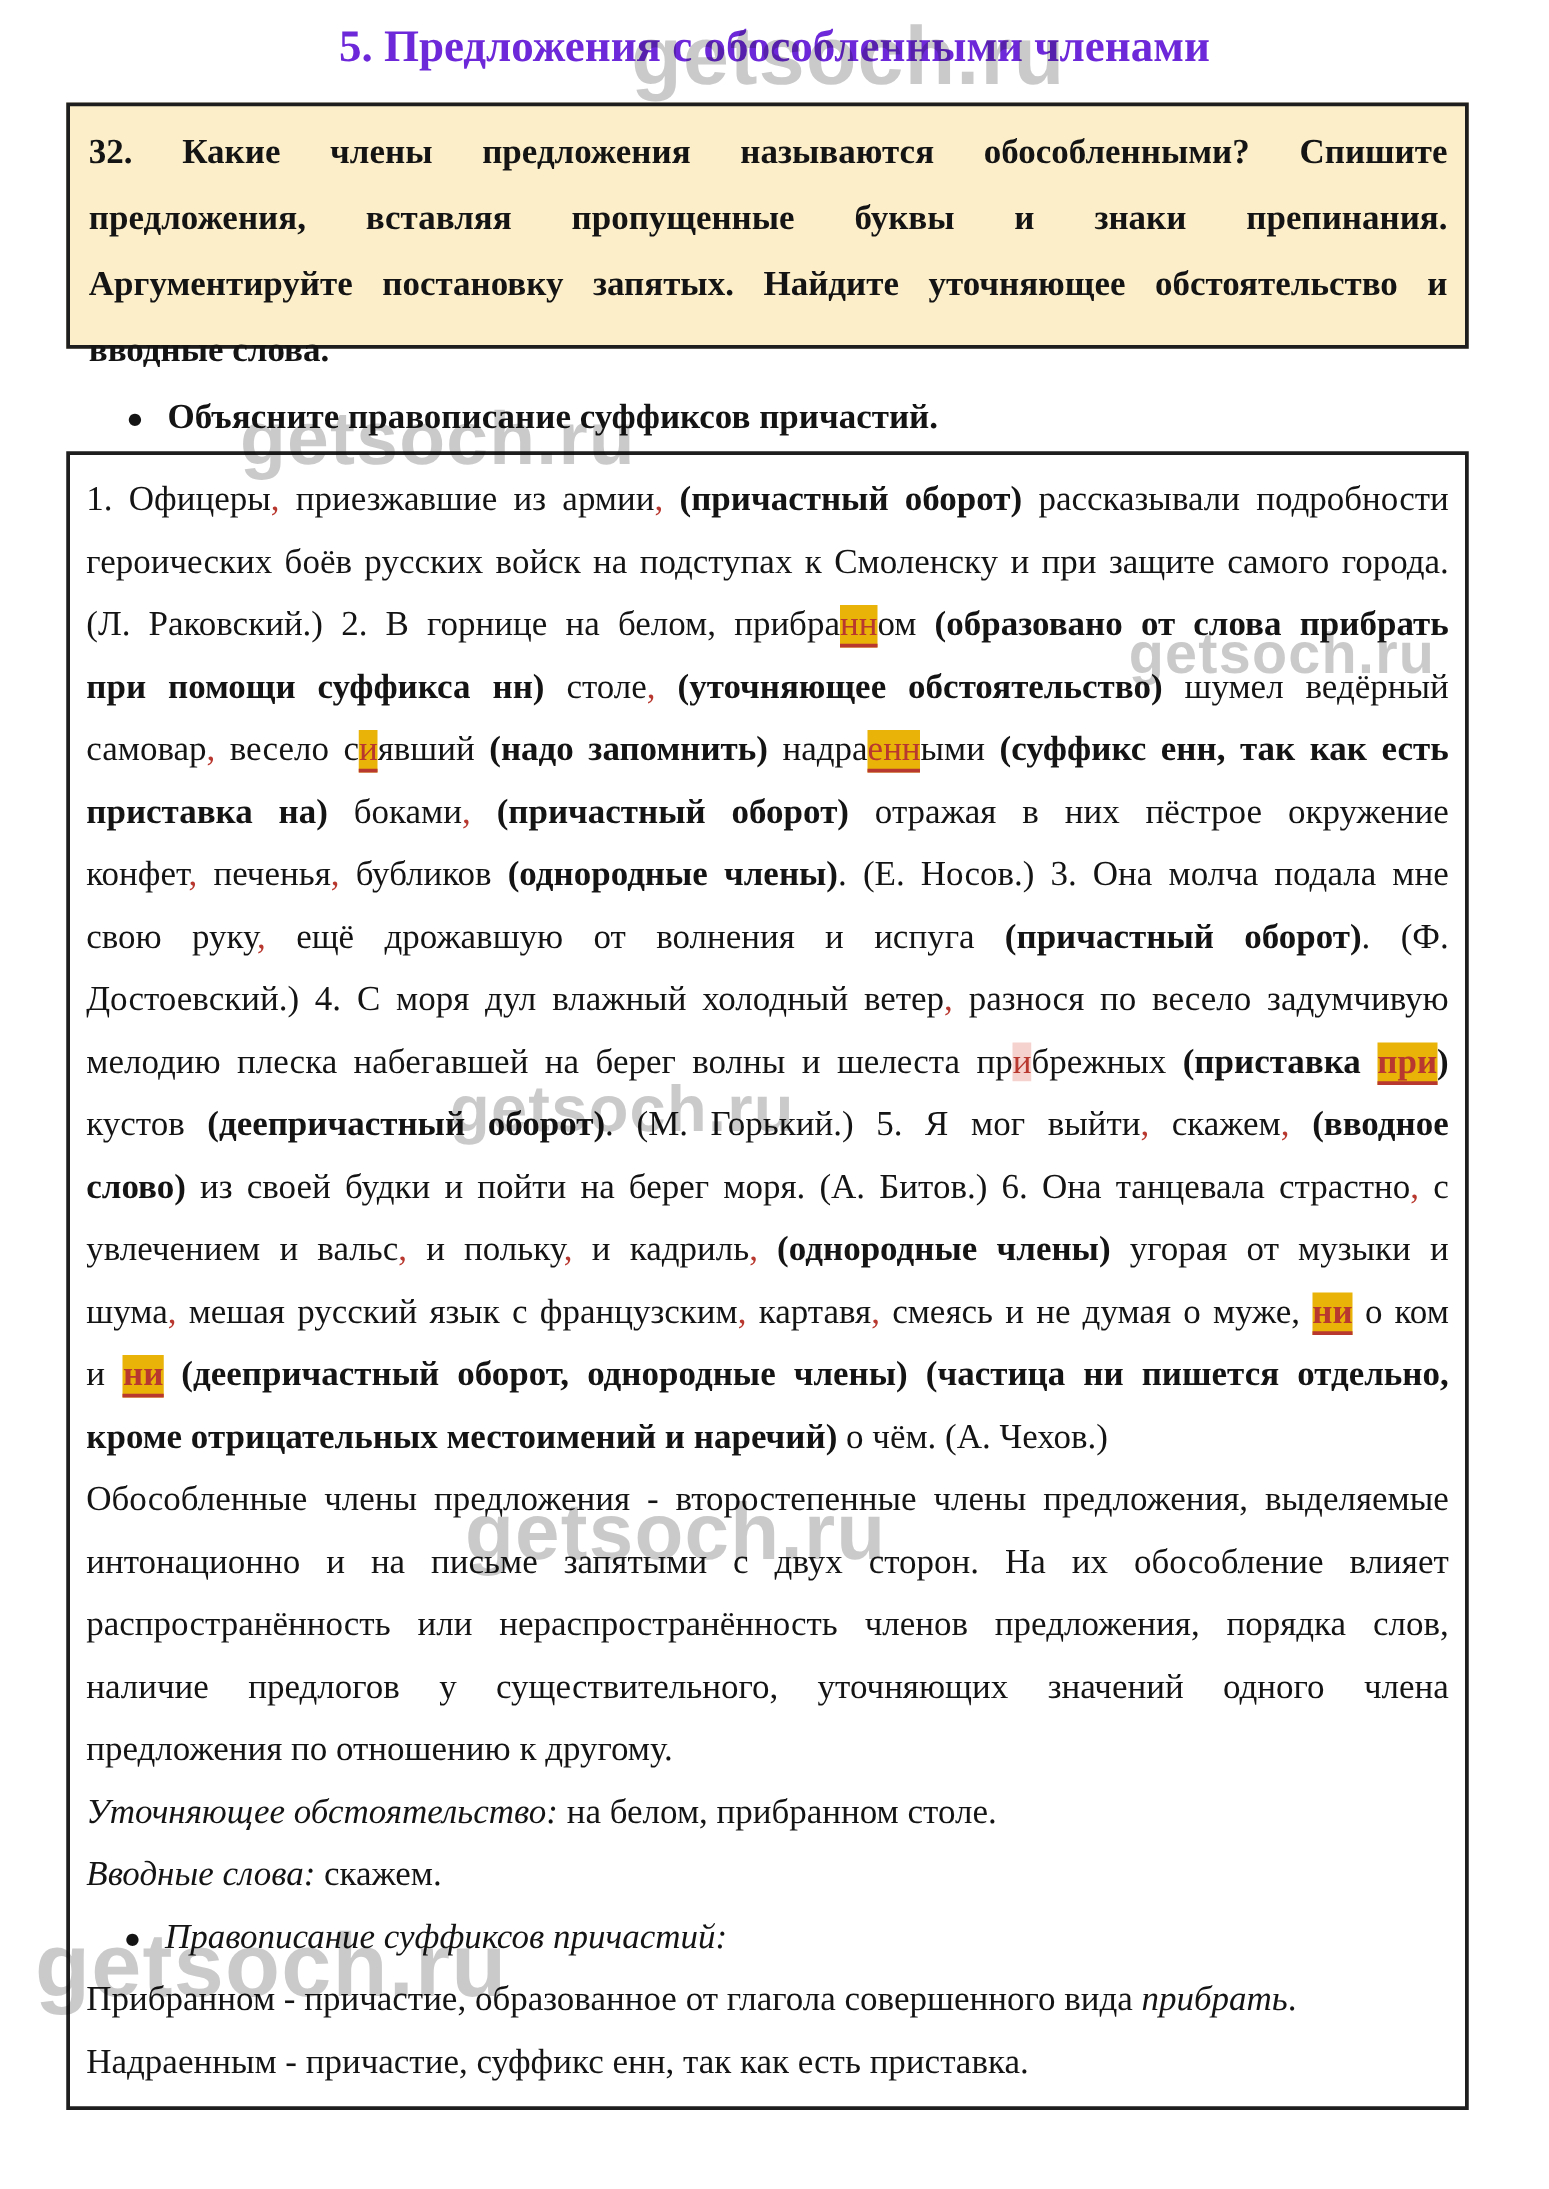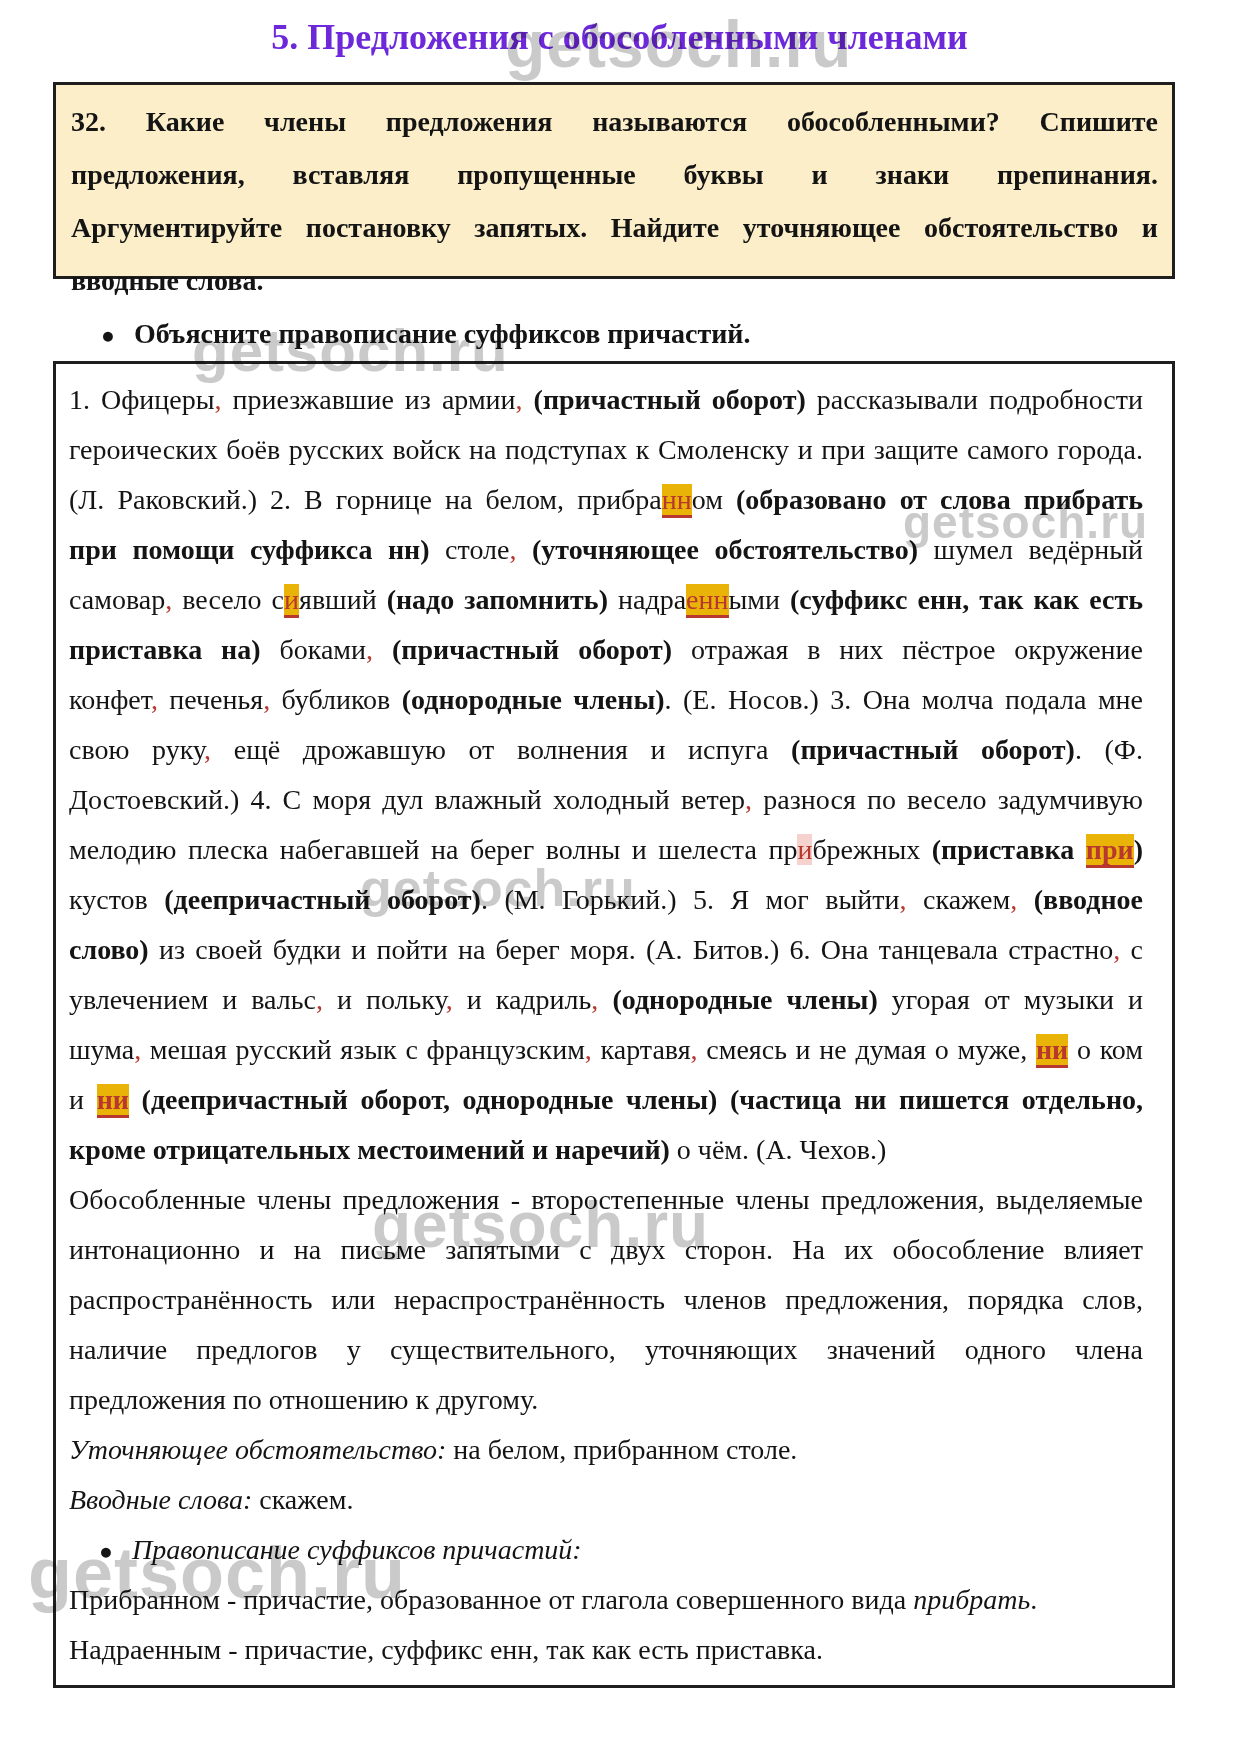--- a/index.html
+++ b/index.html
@@ -9,21 +9,21 @@
   }
   .title{
     position:absolute;top:16px;left:0;width:1239px;text-align:center;
     font-size:36px;font-weight:bold;color:#6d28d9;letter-spacing:0;z-index:2;
   }
   .box{
     position:absolute;left:53px;width:1122px;border:3px solid #1e1e1e;
     box-sizing:border-box;z-index:1;
   }
   .task-box{top:82px;height:197px;background:#FBEEC9;padding:10px 14px 0 15px;}
-  .content-box{top:361px;height:1327px;background:#ffffff;padding:11px 29px 0 13px;}
+  .content-box{top:361px;height:1327px;background:#ffffff;padding:11px 13px 0 13px;}
   .line{height:50px;line-height:50px;font-size:28px;}
   .task-box .line{height:53px;line-height:53px;font-weight:bold;}
   .j{text-align:justify;text-align-last:justify;}
   .l{text-align:left;text-align-last:left;}
   .sb{font-weight:bold;}
   .si{font-style:italic;}
   .sr{color:#B8372E;}
   .sru{color:#B8372E;background:#eab308;border-bottom:3px solid #B8372E;}
   .srh{color:#B8372E;background:#F6D2CE;}
   .bullet{display:inline-block;width:33px;margin-left:30px;font-size:23px;text-align:left;}

